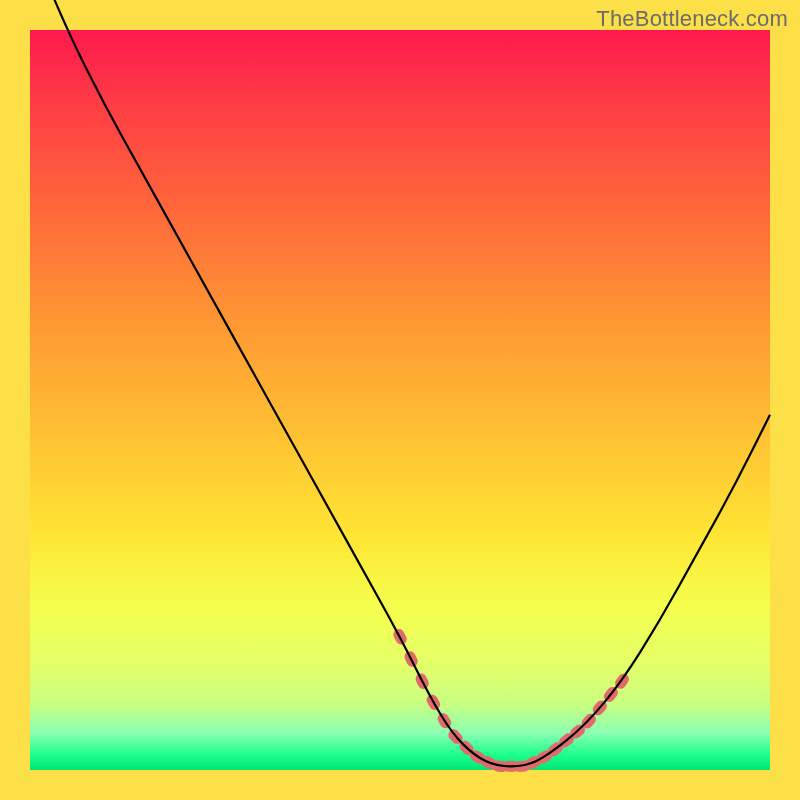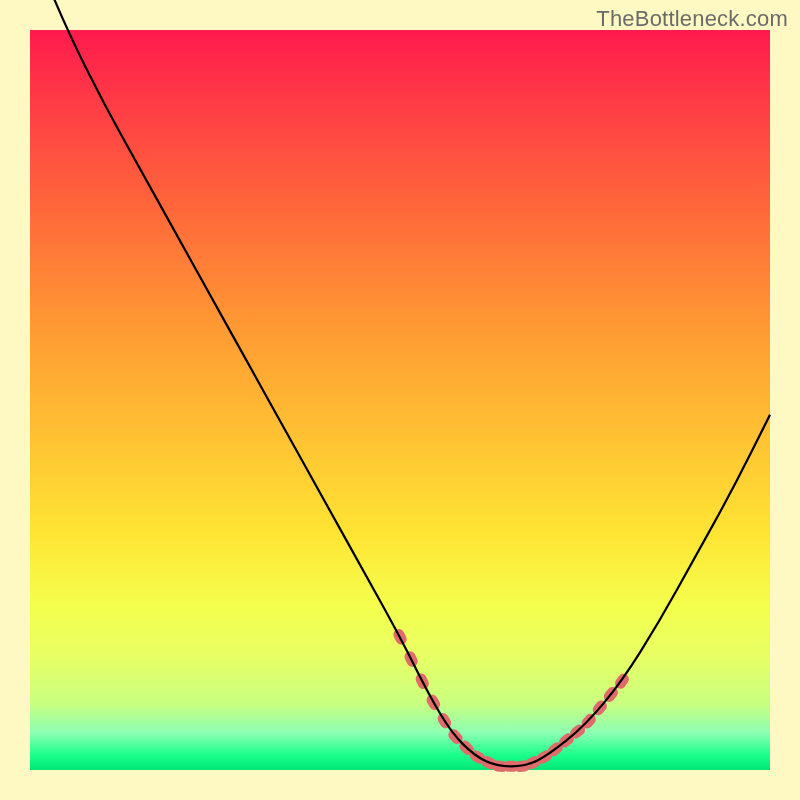--- a/index.html
+++ b/index.html
@@ -1,21 +1,21 @@
 <!DOCTYPE html>
 <html><head>
 <meta charset="utf-8">
 <style>
   * { margin: 0; padding: 0; box-sizing: border-box; }
   html, body { width: 800px; height: 800px; overflow: hidden; background: #000; }
   .frame {
     position: relative;
     width: 800px;
     height: 800px;
-    background: #fef9c3;
+    background: #fde047;
   }
   .plot-area {
     position: absolute;
     left: 30px;
     top: 30px;
     width: 740px;
     height: 740px;
     background: linear-gradient(to bottom,
       #ff1a4d 0%,
       #ff3c45 10%,

